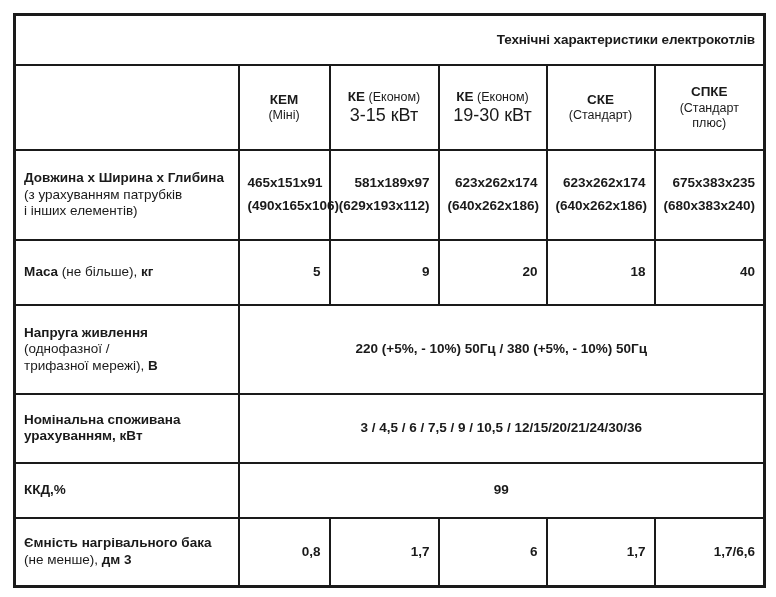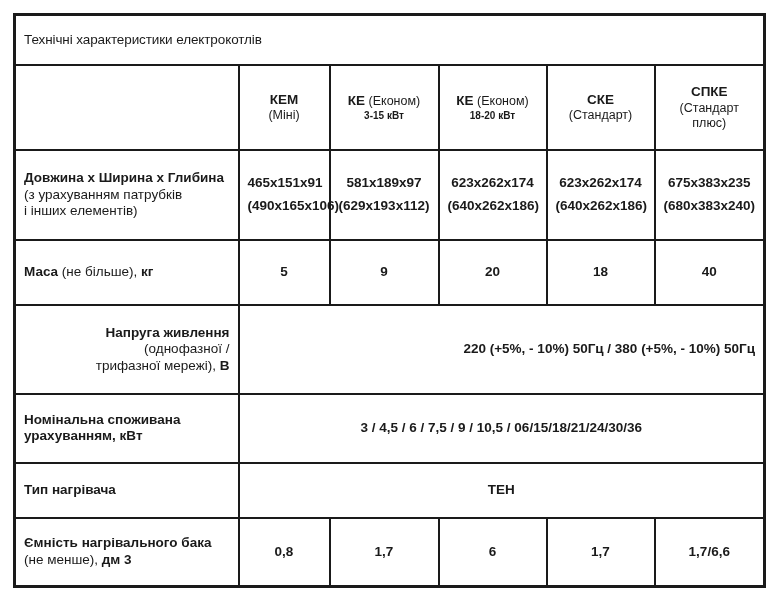--- a/index.html
+++ b/index.html
@@ -46,22 +46,22 @@
   
   col.c-label { width: 224px; }
   col.c-v1    { width: 91px; }
   col.c-v2    { width: 109px; }
   col.c-v3    { width: 108px; }
   col.c-v4    { width: 108px; }
   col.c-v5    { width: 110px; }
 
   
   td.title-cell {
-    text-align: left;
-    font-weight: normal;
+    text-align: right;
+    font-weight: bold;
     font-size: 21px;
     letter-spacing: -0.1px;
     padding: 2px 6px 4px 6px;
     height: 34px;
     margin-top: 22px;
   }
 
   
   td.head-blank { }
   td.head-cell {
@@ -71,60 +71,60 @@
   }
   td.head-cell .h-main {
     font-weight: bold;
     font-size: 13.5px;
   }
   td.head-cell .h-sub {
     font-weight: normal;
     font-size: 12.5px;
   }
   td.head-cell .h-sub-bold {
-    font-weight: bold;
-    font-size: 10px;
+    font-weight: normal;
+    font-size: 18px;
   }
   td.head-cell .h-line2 { display: block; }
 
   
   td.label-cell {
     text-align: left;
     padding: 5px 6px 5px 9px;
     font-size: 13.5px;
     margin-left: 17px;
   }
   td.label-cell .lb { font-weight: bold; }
   td.label-cell .lr { font-weight: normal; }
   td.label-cell .l2 { display: block; }
 
   
   td.val-cell {
-    text-align: center;
+    text-align: right;
     font-weight: bold;
     font-size: 13.5px;
     padding: 4px 2px;
   }
   td.val-cell .v2 { display: block; }
   td.val-cell .vspacer { display: block; height: 6px; }
 
   td.val-wide {
     text-align: center;
     font-weight: bold;
     font-size: 13.5px;
     padding: 4px 6px;
   }
 
   
   tr.r-title   td { height: 34px; }
   tr.r-head    td { height: 45px; }
   tr.r-dims    td { height: 60px; }
   tr.r-mass    td { height: 44px; }
   tr.r-pipes   td { height: 44px; }
-  tr.r-volt    td { height: 48px; text-align: right; }
+  tr.r-volt    td { height: 48px; }
   tr.r-power   td { height: 46px; }
   tr.r-heater  td { height: 37px; }
   tr.r-eff     td { height: 37px; }
   tr.r-press   td { height: 45px; }
   tr.r-reg     td { height: 46px; }
   tr.r-prot    td { height: 37px; }
   tr.r-tank    td { height: 46px; }
 </style>
 </head>
 <body>
@@ -153,21 +153,21 @@
           <span class="h-sub h-line2">(Міні)</span>
         </td>
 
         <td class="head-cell">
           <span class="h-main">КЕ</span><span class="h-sub"> (Економ)</span>
           <span class="h-sub-bold h-line2">3-15 кВт</span>
         </td>
 
         <td class="head-cell">
           <span class="h-main">КЕ</span><span class="h-sub"> (Економ)</span>
-          <span class="h-sub-bold h-line2">18-20 кВт</span>
+          <span class="h-sub-bold h-line2">19-30 кВт</span>
         </td>
 
         <td class="head-cell">
           <span class="h-main">СКЕ</span>
           <span class="h-sub h-line2">(Стандарт)</span>
         </td>
 
         <td class="head-cell">
           <span class="h-main">СПКЕ</span>
           <span class="h-sub h-line2">(Стандарт плюс)</span>
@@ -226,30 +226,30 @@
           <span class="l2"><span class="lr">трифазної мережі),</span><span class="lb"> В</span></span>
         </td>
         <td class="val-wide" colspan="5">220 (+5%, - 10%) 50Гц / 380 (+5%, - 10%) 50Гц</td>
       </tr>
 
       <tr class="r-power">
         <td class="label-cell">
           <span class="lb">Номінальна споживана</span>
           <span class="lb l2">урахуванням, кВт</span>
         </td>
-        <td class="val-wide" colspan="5">3 / 4,5 / 6 / 7,5 / 9 / 10,5 / 06/15/18/21/24/30/36</td>
-      </tr>
-
-      <tr class="r-heater">
-        <td class="label-cell">
-          <span class="lb">Тип нагрівача</span>
-        </td>
-        <td class="val-wide" colspan="5">ТЕН</td>
-      </tr>
-
+        <td class="val-wide" colspan="5">3 / 4,5 / 6 / 7,5 / 9 / 10,5 / 12/15/20/21/24/30/36</td>
+      </tr>
+
+
+      <tr class="r-eff">
+        <td class="label-cell">
+          <span class="lb">ККД,%</span>
+        </td>
+        <td class="val-wide" colspan="5">99</td>
+      </tr>
 
 
 
 
       <tr class="r-tank">
         <td class="label-cell">
           <span class="lb">Ємність нагрівального бака</span>
           <span class="l2"><span class="lr">(не менше),</span><span class="lb">  дм 3</span></span>
         </td>
         <td class="val-cell">0,8</td>

